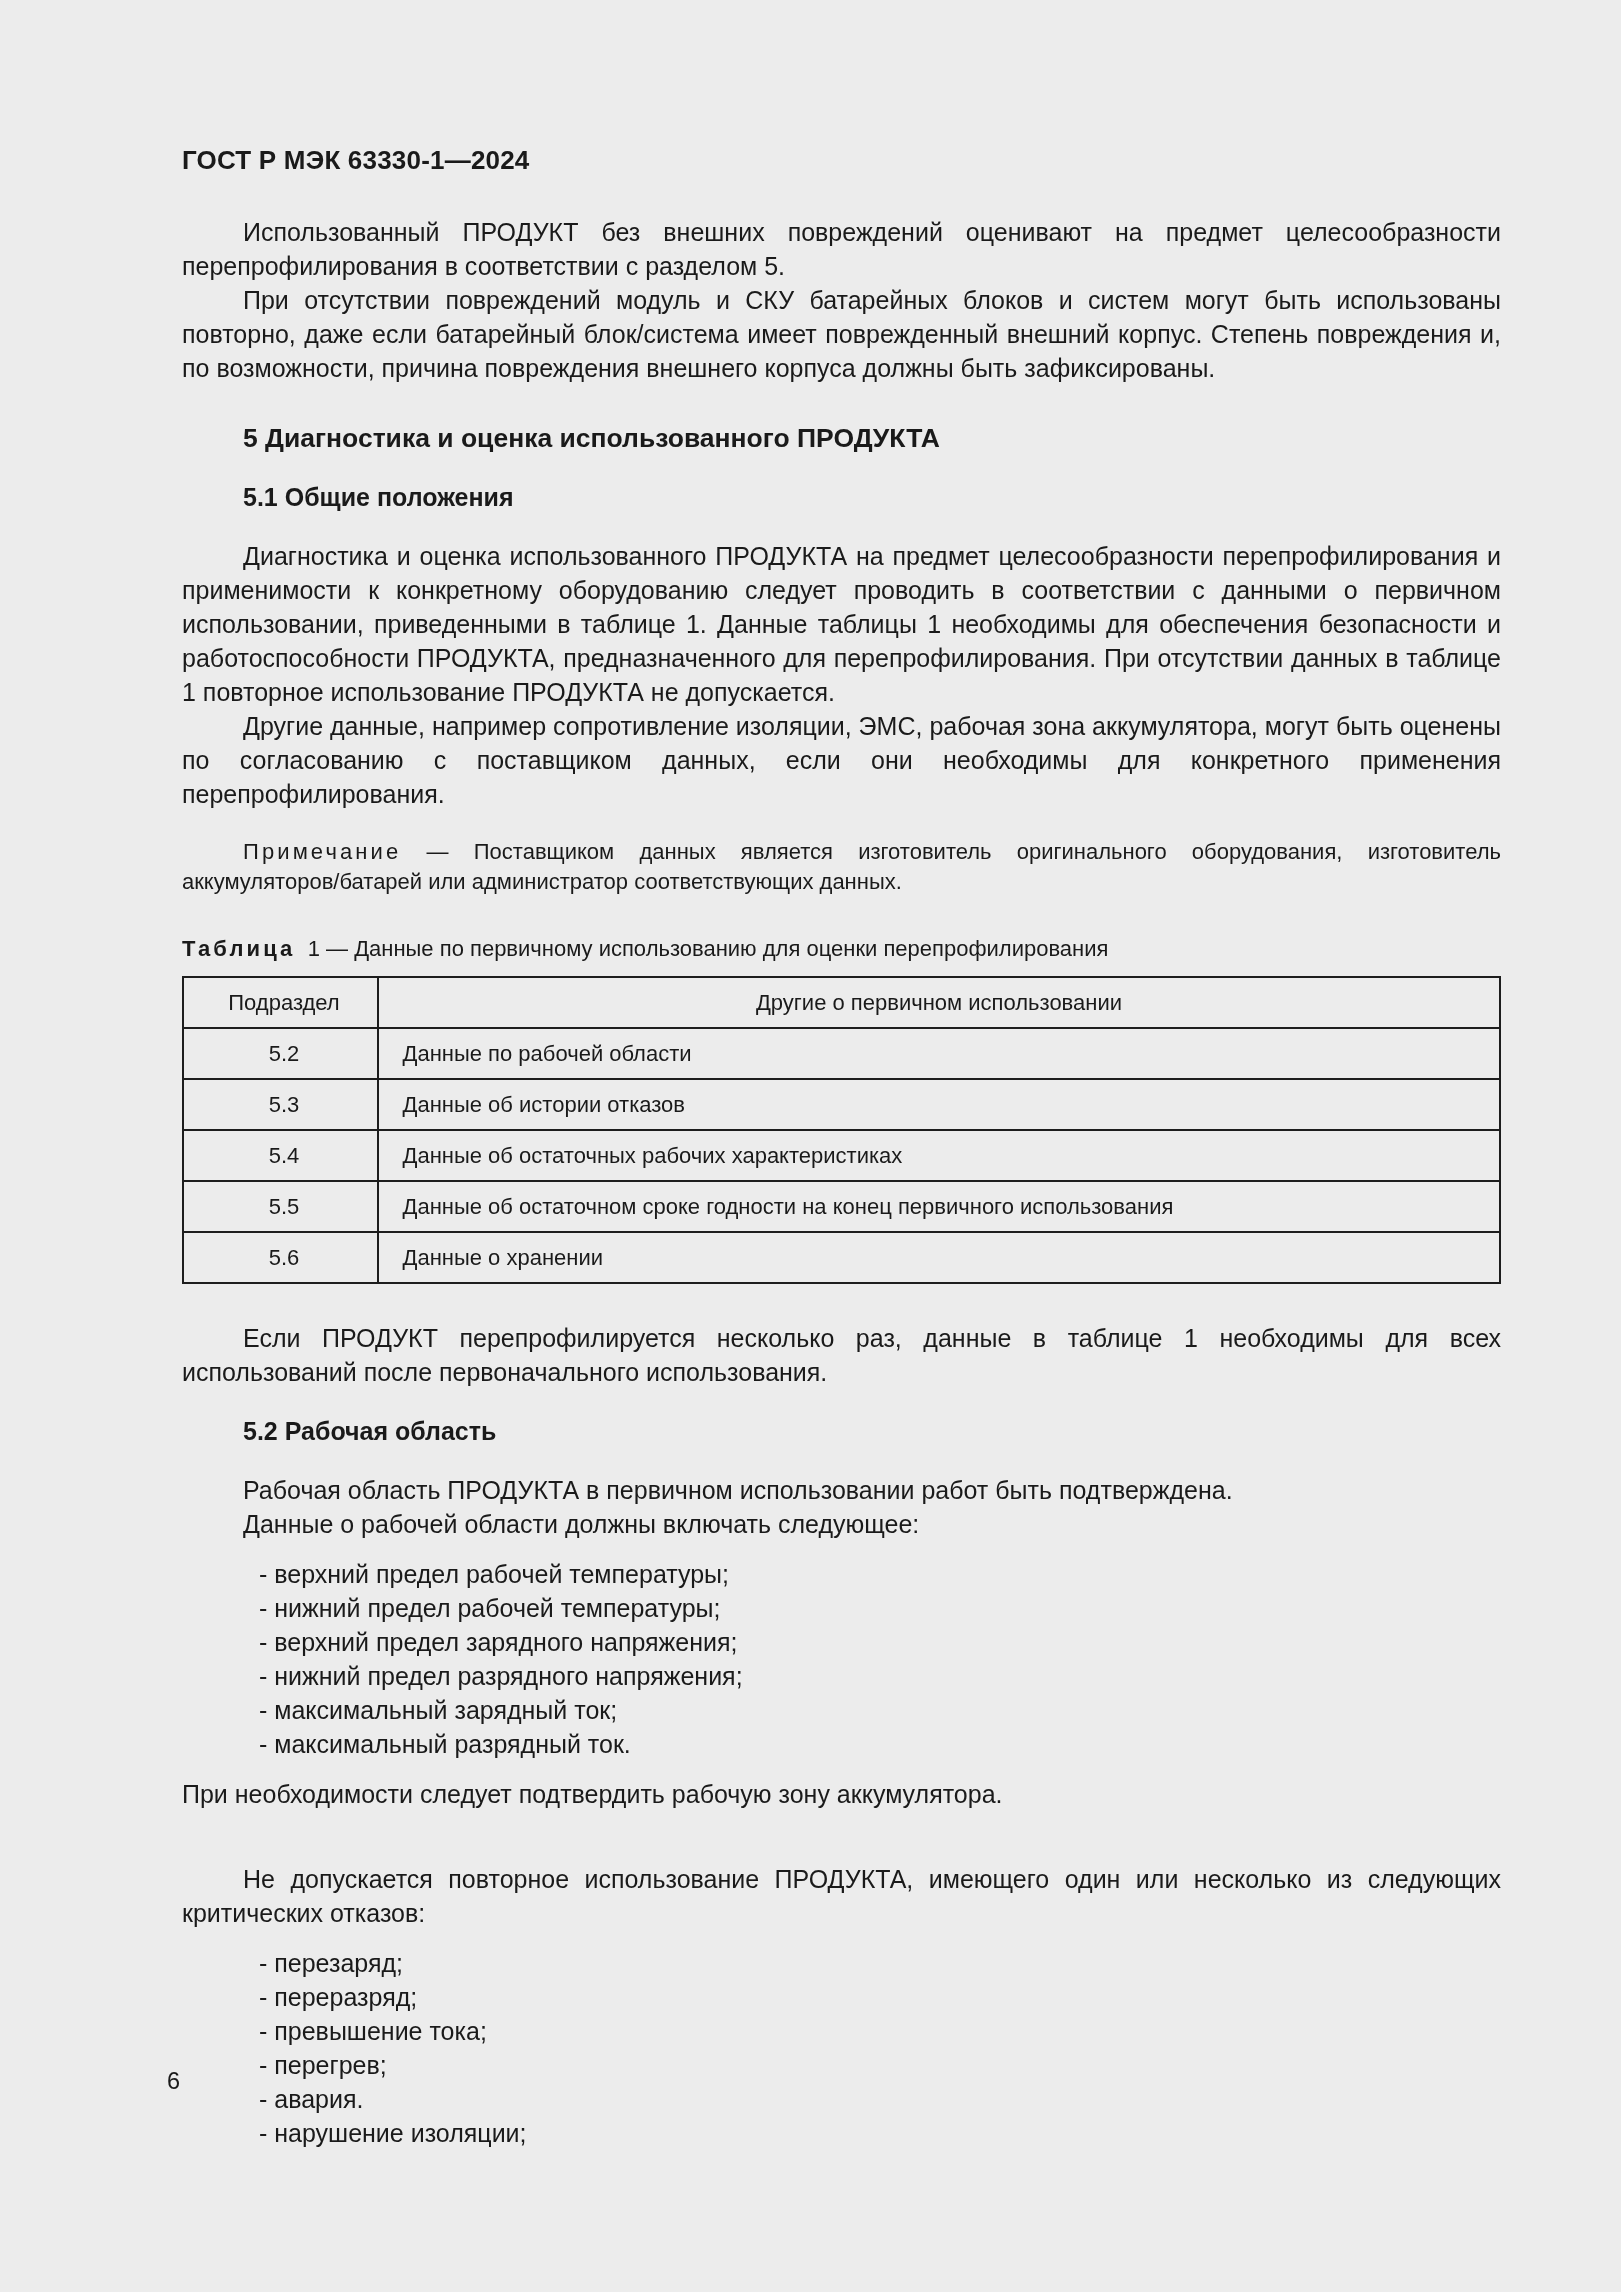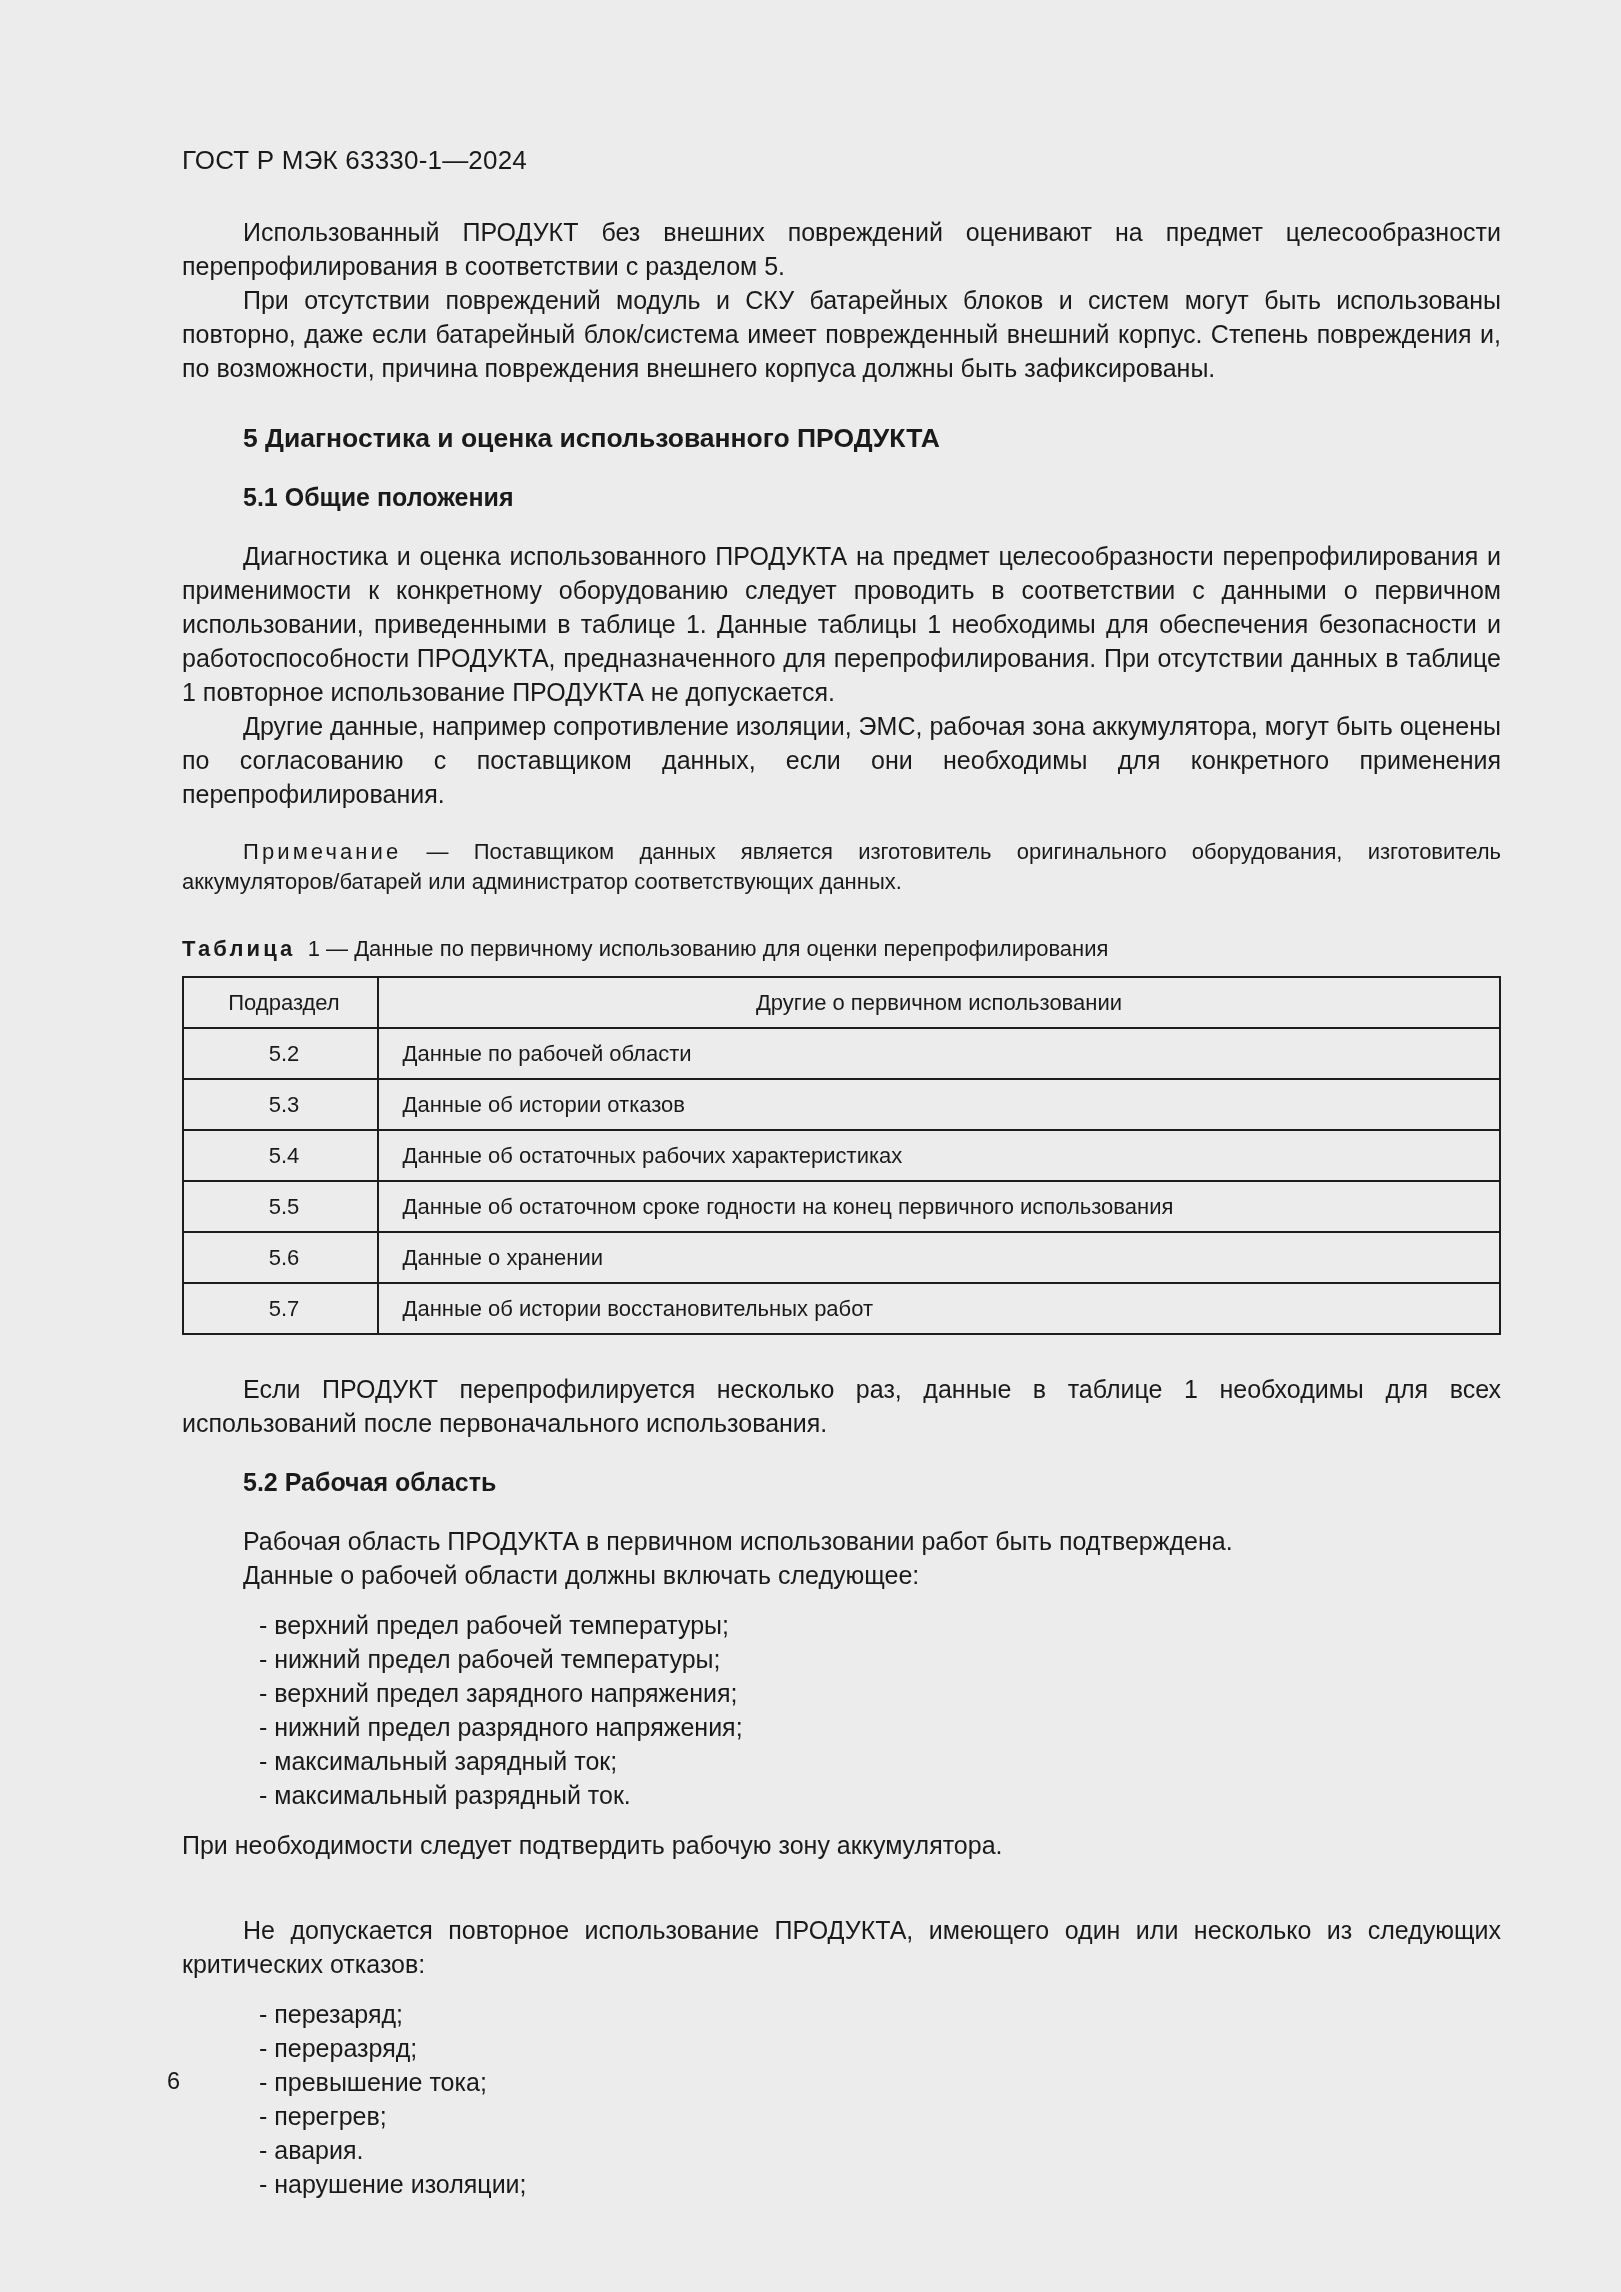--- a/index.html
+++ b/index.html
@@ -22,21 +22,21 @@
     padding: 0;
   }
   .content {
     position: absolute;
     left: 182px;
     top: 145px;
     width: 1319px;
   }
   .running-head {
     font-size: 26px;
-    font-weight: normal;
+    font-weight: bold;
     letter-spacing: 0.2px;
     margin: 0 0 0 0;
     line-height: 1.2;
   }
   .body-block {
     margin-top: 39px;
   }
   p.body {
     font-size: 25px;
     line-height: 34px;
@@ -190,24 +190,20 @@
           <td class="c1">5.4</td>
           <td class="c2">Данные об остаточных рабочих характеристиках</td>
         </tr>
         <tr>
           <td class="c1">5.5</td>
           <td class="c2">Данные об остаточном сроке годности на конец первичного использования</td>
         </tr>
         <tr>
           <td class="c1">5.6</td>
           <td class="c2">Данные о хранении</td>
-        </tr>
-        <tr>
-          <td class="c1">5.7</td>
-          <td class="c2">Данные об истории восстановительных работ</td>
         </tr>
       </tbody>
     </table>
 
     <div class="gap-lg"></div>
 
     <p class="body">Если ПРОДУКТ перепрофилируется несколько раз, данные в таблице 1 необходимы для всех использований после первоначального использования.</p>
 
     <div class="gap-md"></div>
 

